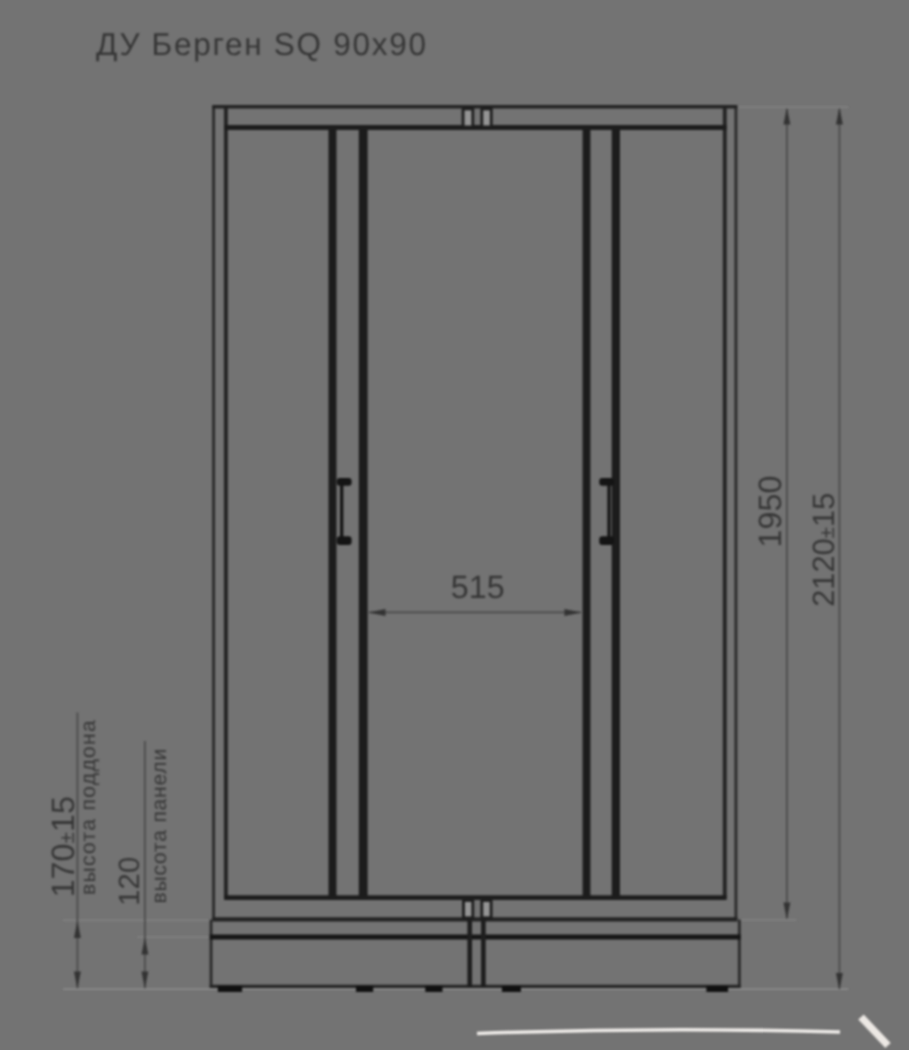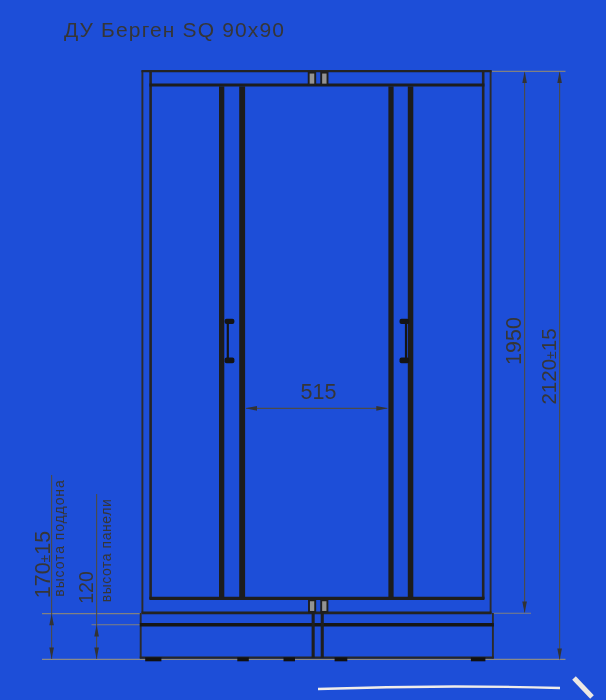--- a/index.html
+++ b/index.html
@@ -1,16 +1,16 @@
 <!DOCTYPE html>
 <html><head>
 <meta charset="utf-8">
 <style>
   html,body{margin:0;padding:0;background:#ffffff;}
-  .page{position:relative;width:606px;height:700px;background:#1d4ed8;overflow:hidden;
+  .page{position:relative;width:606px;height:700px;background:#737373;overflow:hidden;
         font-family:"Liberation Sans", sans-serif;}
   svg{position:absolute;left:0;top:0;filter:blur(0.6px);}
   text{font-family:"Liberation Sans", sans-serif;fill:#363636;}
 </style>
 </head>
 <body>
 <div class="page">
 <svg width="606" height="700" viewBox="0 0 606 700">
 
 <text x="64" y="36.5" font-size="21" letter-spacing="1.15" fill="#3a3a3a">ДУ Берген SQ 90x90</text>

